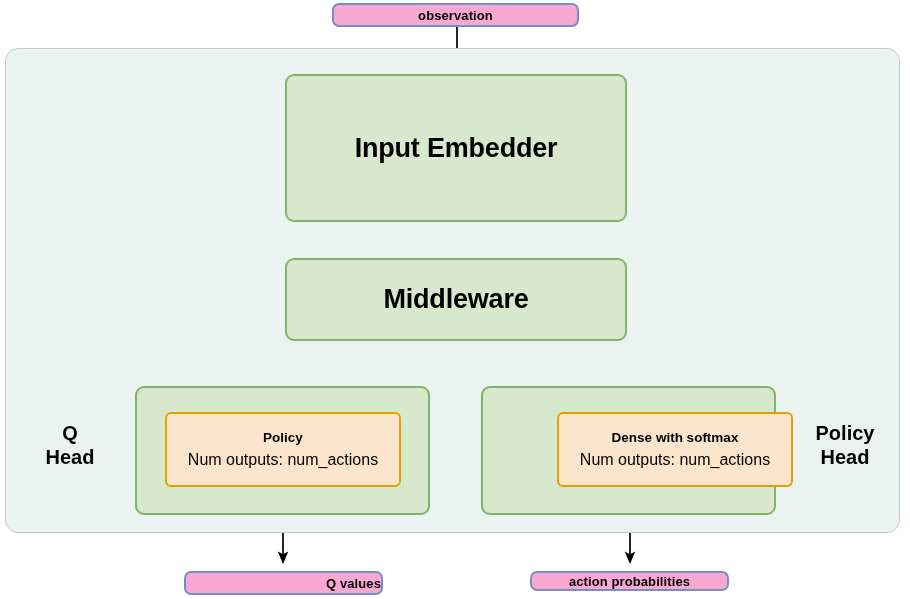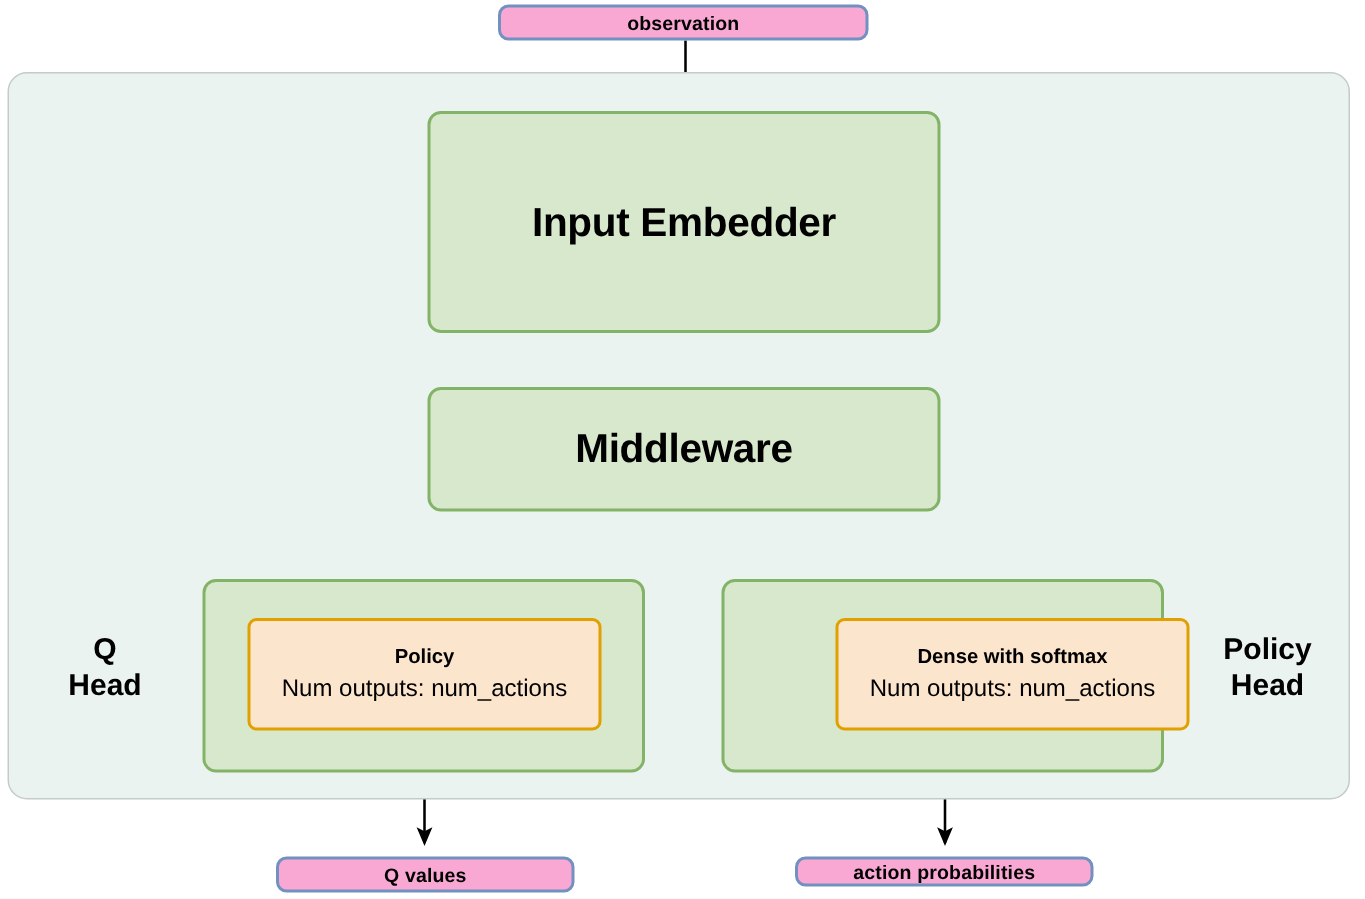--- a/index.html
+++ b/index.html
@@ -161,21 +161,21 @@
     <span>Head</span>
   </div>
 
   <div class="node head-box" style="left:481px; top:386px; width:295px; height:129px;"></div>
 
   <div class="node layer-box" style="left:511px; top:412px; width:236px; height:75px;margin-left:46px;">
     <span class="layer-title">Dense with softmax</span>
     <span class="layer-sub">Num outputs: num_actions</span>
   </div>
 
-  <div class="node io-box" style="left:184px; top:571px; width:199px; height:24px;">
+  <div class="node io-box" style="left:184px; top:571px; width:199px; height:24px;align-items:flex-end;">
     <span>Q values</span>
   </div>
 
   <div class="node io-box" style="left:530px; top:571px; width:199px; height:20px;">
     <span>action probabilities</span>
   </div>
 
 </div>
 
 </body></html>

